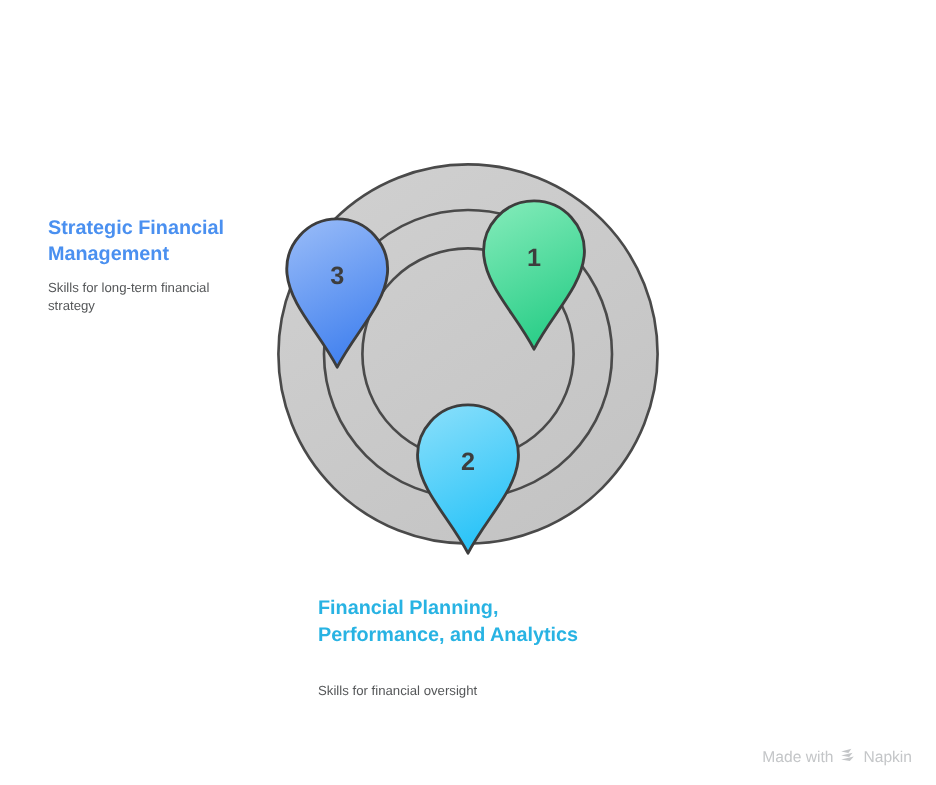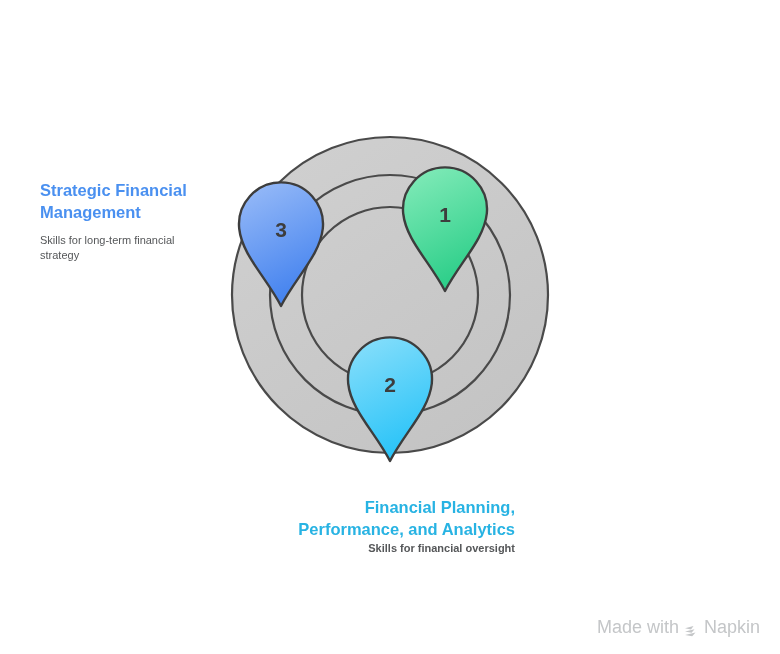--- a/index.html
+++ b/index.html
@@ -64,33 +64,33 @@
     top: 180px;
     width: 164px;
     text-align: left;
   }
   #label-strategic-financial-management .label-title { color: #4a90f0; }
   
   #label-financial-planning {
     left: 265px;
     top: 497px;
     width: 250px;
-    text-align: right;
+    text-align: left;
   }
   #label-financial-planning .label-title { color: #28b3e3; }
-  #label-financial-planning .label-desc { margin-top: 0; font-weight: bold; }
+  #label-financial-planning .label-desc { margin-top: 28px; }
 
   .footer {
     position: absolute;
     right: 20px;
     bottom: 16px;
     display: flex;
-    align-items: flex-end;
+    align-items: flex-start;
     gap: 5px;
-    font-size: 18px;
+    font-size: 13px;
     color: #c4c6c8;
   }
   .footer .logo-mark { display: block; }
   .pin-number {
     font-size: 21px;
     font-weight: bold;
     fill: #3d3d3d;
     font-family: "Liberation Sans", sans-serif;
   }
 </style>

